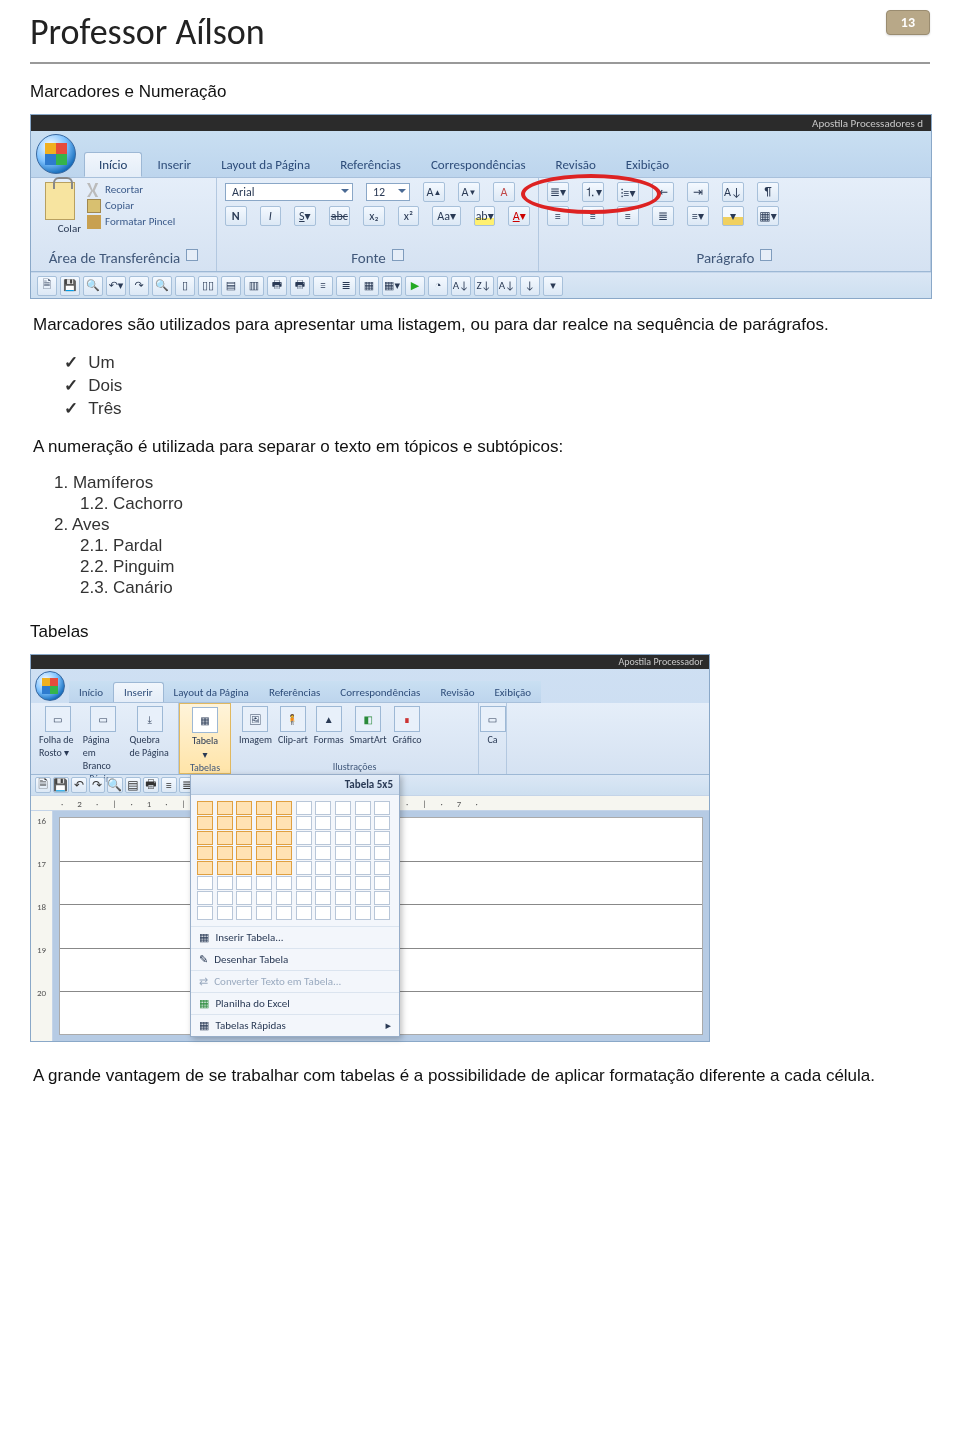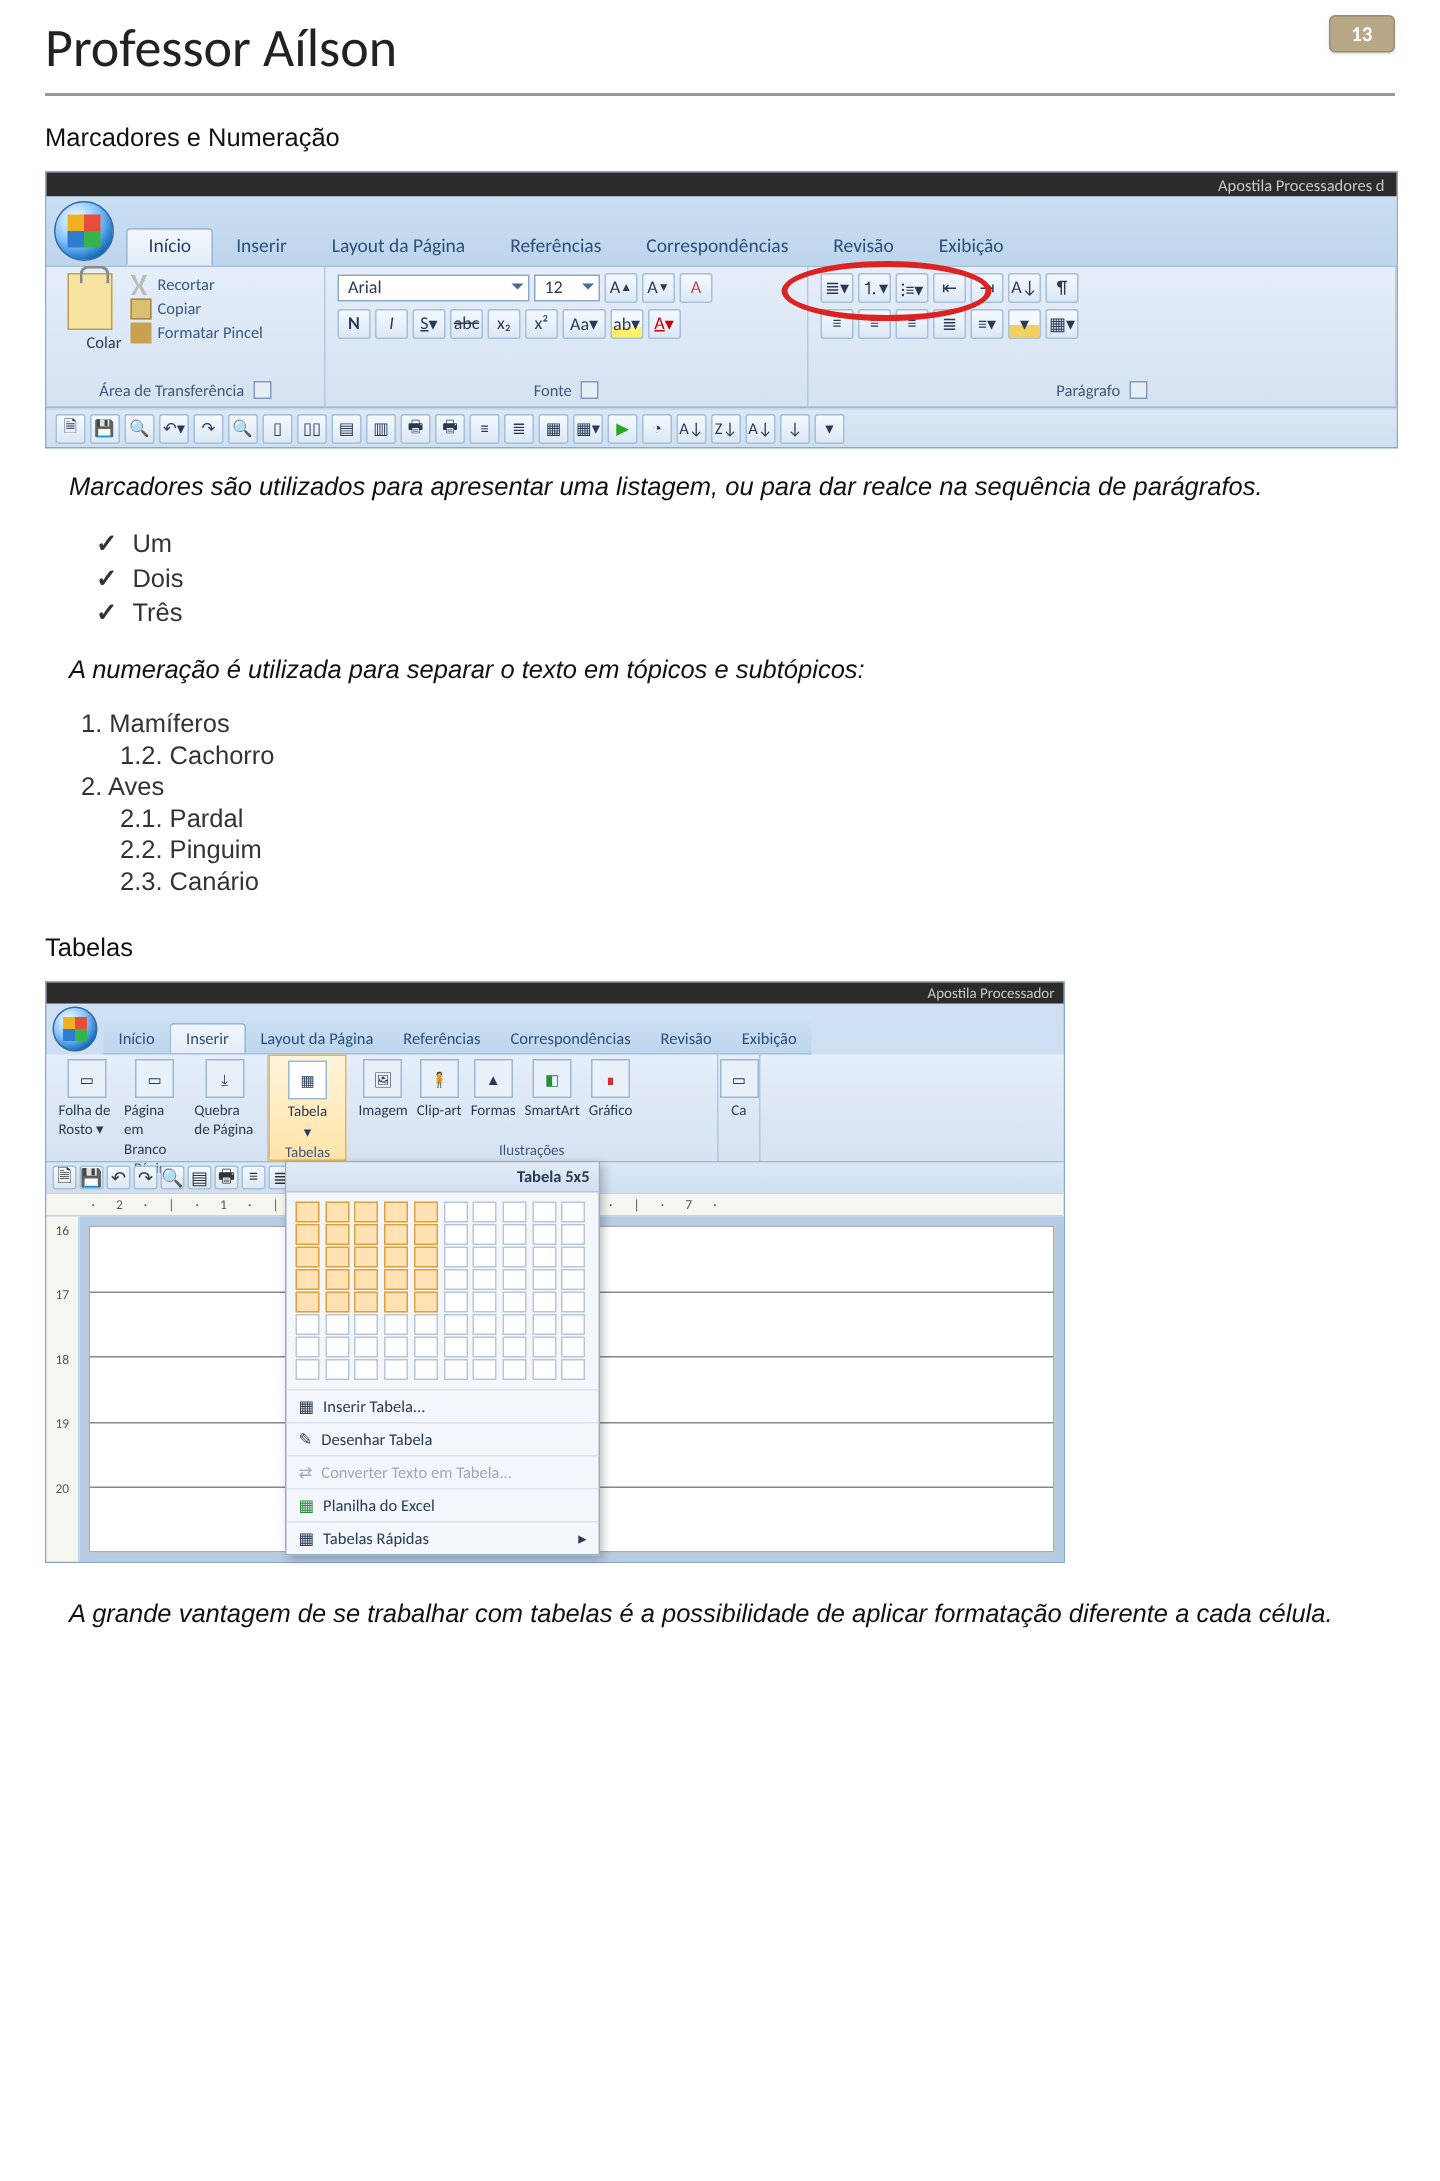--- a/index.html
+++ b/index.html
@@ -41,22 +41,21 @@
     font-family: Arial, sans-serif;
     font-size: 17px;
     color: #111;
     margin-bottom: 12px;
   }
   .body-text {
     font-family: Arial, sans-serif;
     font-size: 17px;
     color: #111;
     line-height: 1.45;
-    margin: 14px 16px;
-    font-style: italic;
+    margin: 14px 3px;
   }
   .check-list {
     margin: 10px 0 16px 34px;
     font-family: Arial, sans-serif;
     font-size: 17px;
   }
   .check-list li {
     list-style: none;
     margin-bottom: 2px;
   }
@@ -129,21 +128,21 @@
     height: 94px;
     border-bottom: 1px solid #9db8d5;
   }
   .group {
     border-right: 1px solid #b3c8e0;
     padding: 4px 8px 2px 8px;
     display: flex; flex-direction: column; justify-content: space-between;
   }
   .group-title {
     text-align: center;
-    font-size: 11px;
+    font-size: 15px;
     color: #41587a;
     padding-bottom: 2px;
     display: flex; justify-content: center; gap: 6px;
   }
   .launcher {
     width: 12px; height: 12px; border:1px solid #7f9cbd; background:#e6eef8;
     display:inline-block;
   }
   .clip-body { display:flex; gap:6px; }
   .colar {
@@ -159,21 +158,21 @@
     border:2px solid #888;border-bottom:none;border-radius:6px 6px 0 0;
   }
   .clip-links{font-size:11px;line-height:16px;color:#3a5a8a;}
   .clip-links div{display:flex;align-items:center;gap:4px;}
   .ico{width:14px;height:14px;display:inline-block;}
   .ico.cut{background:#bbb;clip-path:polygon(20% 0,40% 50%,60% 0,80% 0,55% 55%,80% 100%,60% 100%,40% 60%,20% 100%,0 100%,30% 55%,0 0);}
   .ico.copy{background:#d8c070;border:1px solid #a08850;}
   .ico.brush{background:#c8a050;}
 
   .font-body{display:flex;flex-direction:column;gap:4px;}
-  .font-row{display:flex;gap:3px;align-items:center;}
+  .font-row{display:flex;gap:13px;align-items:center;}
   .combo{background:#fff;border:1px solid #8aa7c7;padding:1px 18px 1px 6px;position:relative;font-size:12px;}
   .combo::after{content:"";position:absolute;right:3px;top:5px;border:4px solid transparent;border-top-color:#4a6a94;}
   .btn{background:linear-gradient(#f4f9ff,#dce8f5);border:1px solid #a7c0da;border-radius:2px;width:22px;height:20px;display:flex;align-items:center;justify-content:center;font-size:12px;}
   .btn.wide{width:auto;padding:0 4px;}
 
   .red-ellipse{
     border:4px solid #d22;
     border-radius:50%;
     position:absolute;
     width:140px;height:40px;

